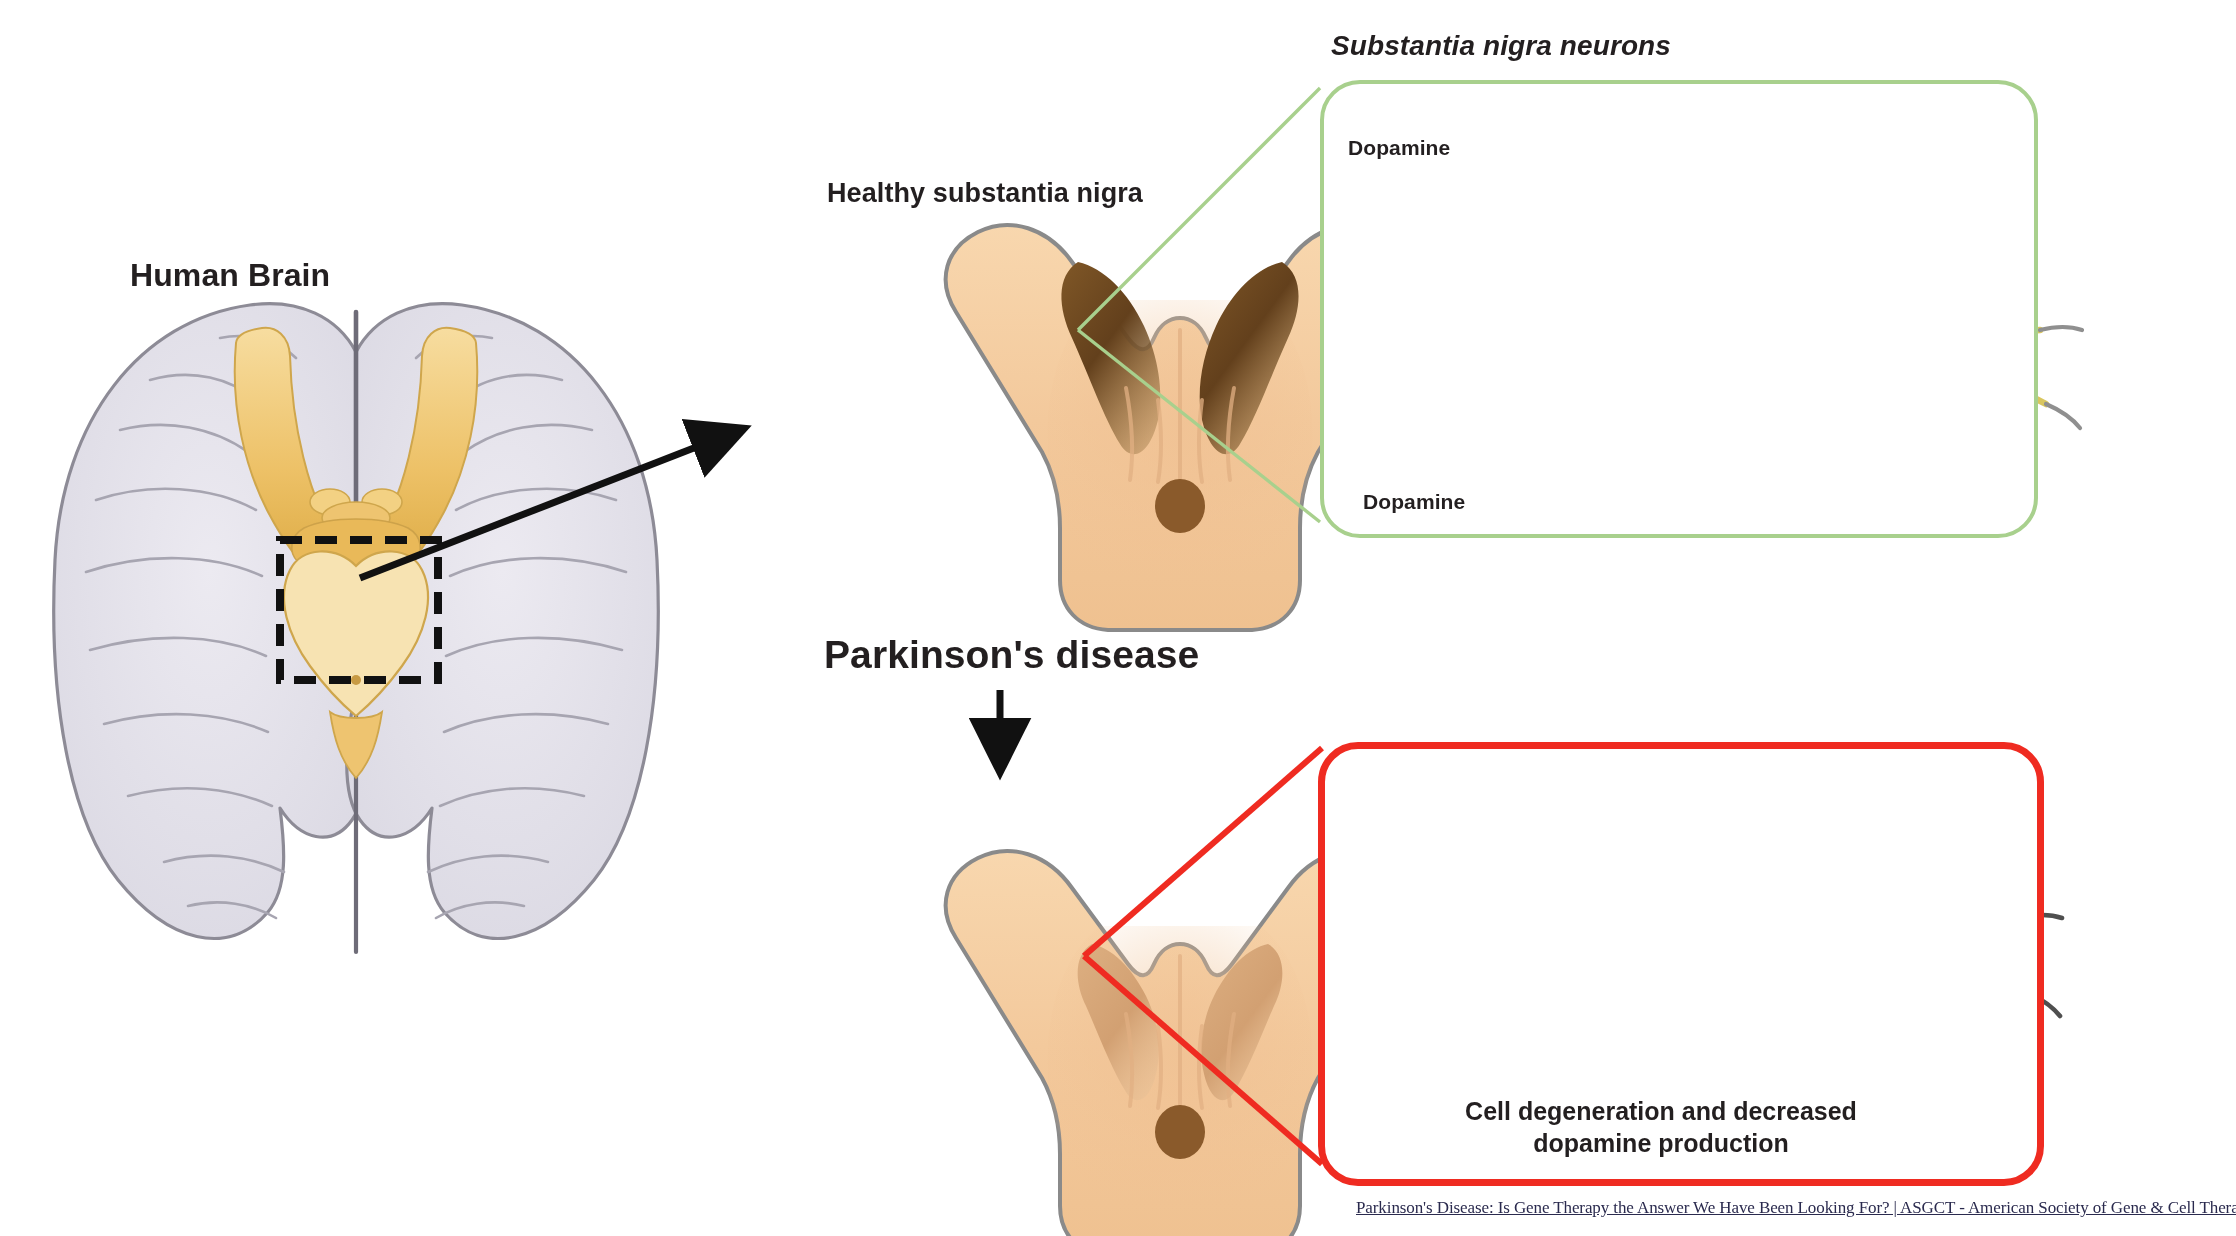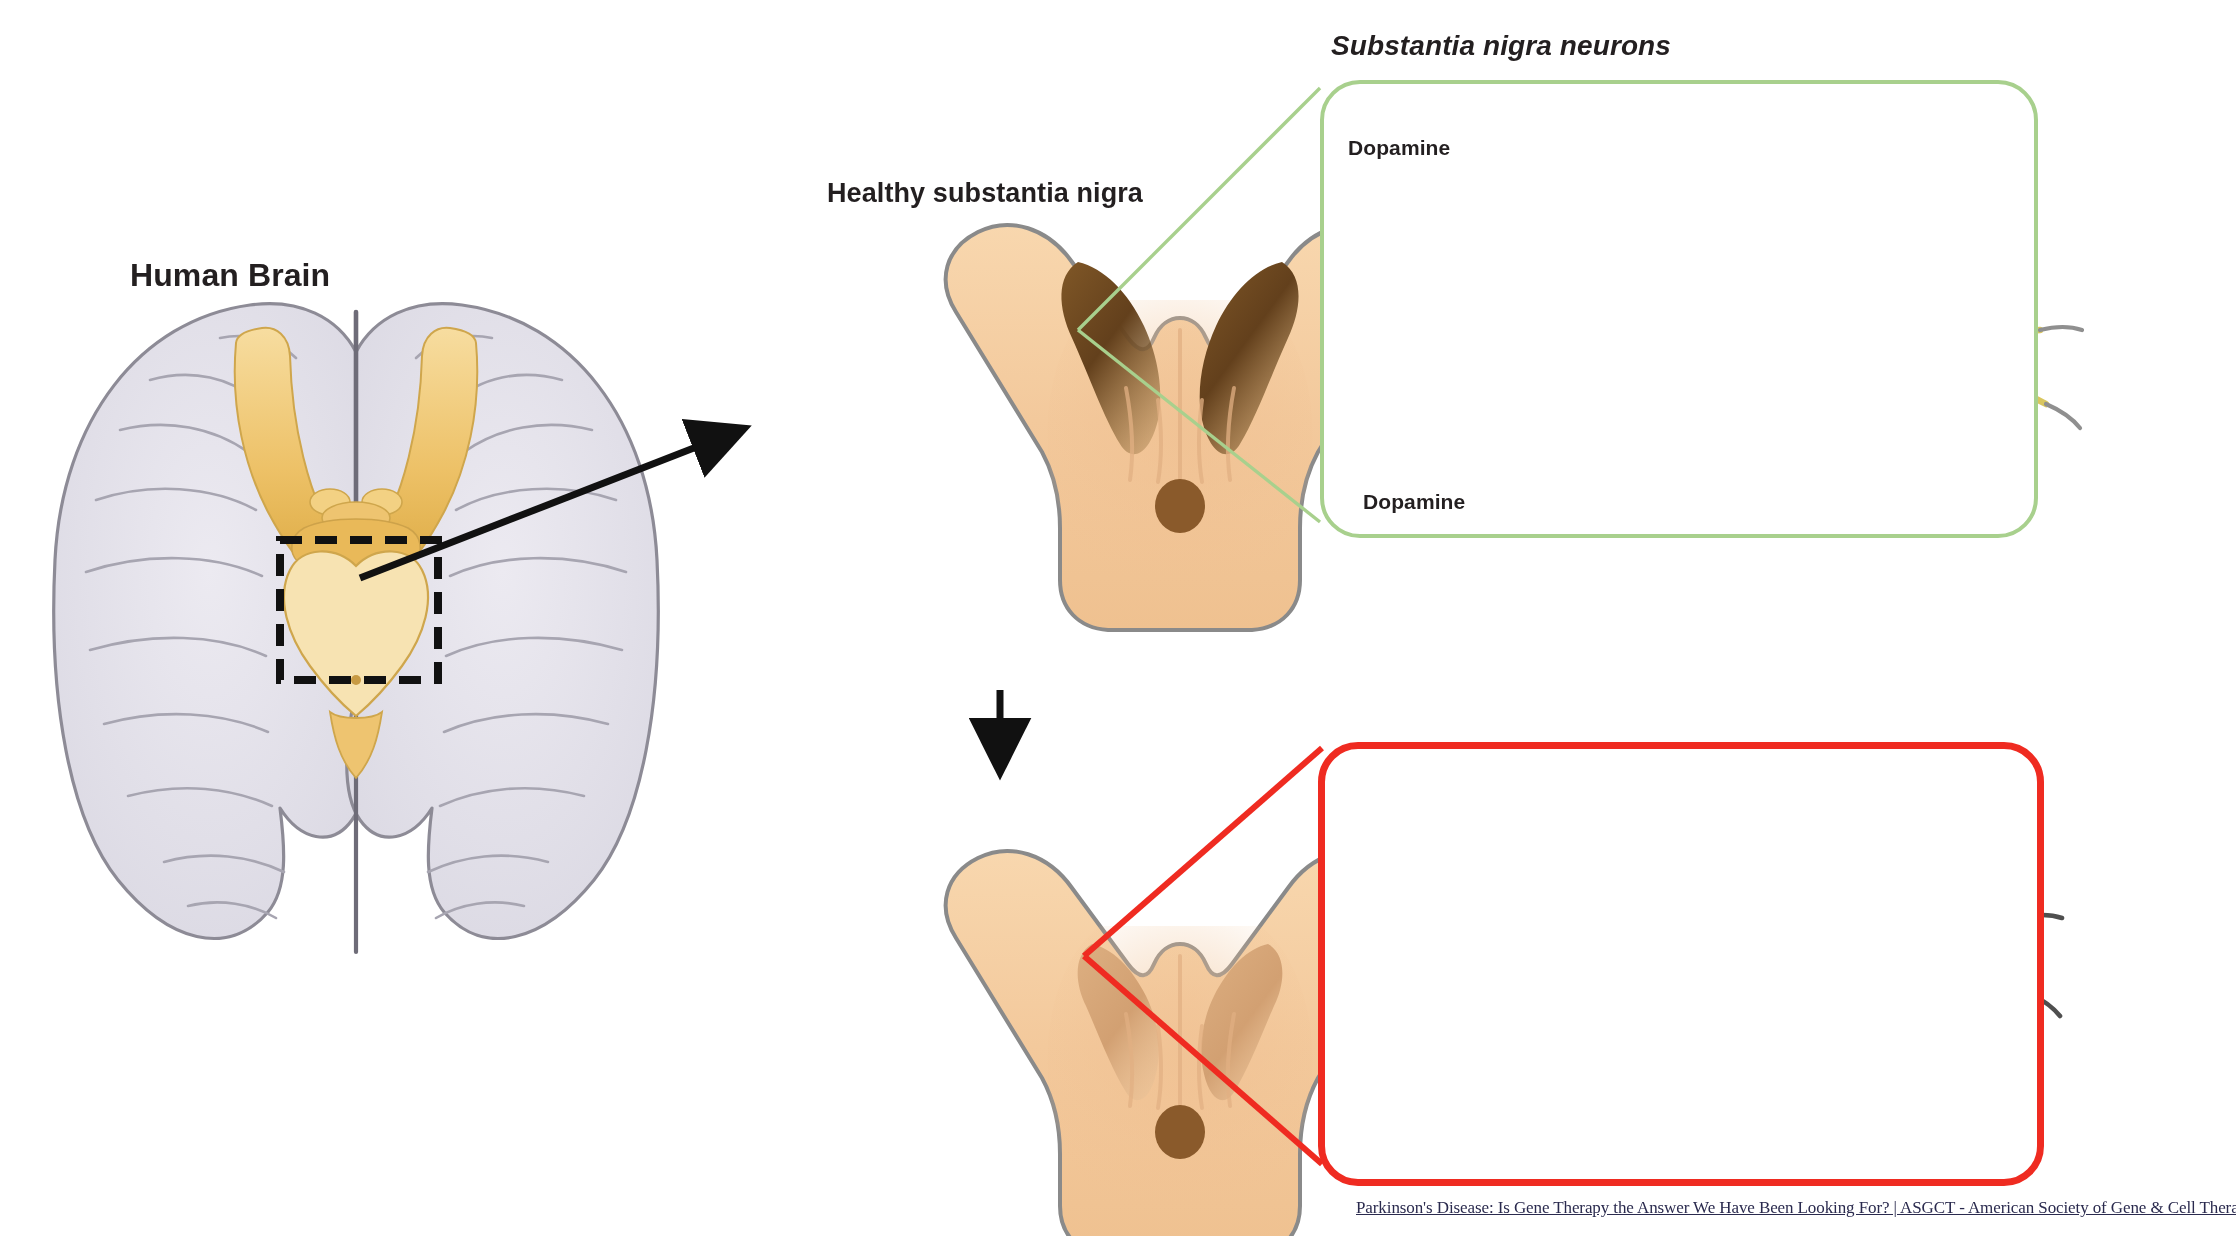--- a/index.html
+++ b/index.html
@@ -522,26 +522,29 @@
     </g>
   </svg>
 
   <div class="panel" id="healthy-panel"></div>
   <div class="panel" id="pd-panel"></div>
 
   <div class="lbl" id="human-brain-title">Human Brain</div>
 
   <div class="lbl" id="healthy-sn-title">Healthy substantia nigra</div>
 
+  <div class="lbl" id="parkinsons-title">Parkinson's disease</div>
 
 
   <div class="lbl" id="healthy-panel-title">Substantia nigra neurons</div>
 
 
   <div class="lbl dopamine-lbl" id="dopamine-top">Dopamine</div>
 
   <div class="lbl dopamine-lbl" id="dopamine-bot">Dopamine</div>
 
 
+  <div id="cell-degeneration-caption">Cell degeneration and decreased
+dopamine production</div>
 
   <a id="citation" href="#">Parkinson's Disease: Is Gene Therapy the Answer We Have Been Looking For? | ASGCT - American Society of Gene &amp; Cell Therapy</a>
 
 </div>
 
 </body></html>

